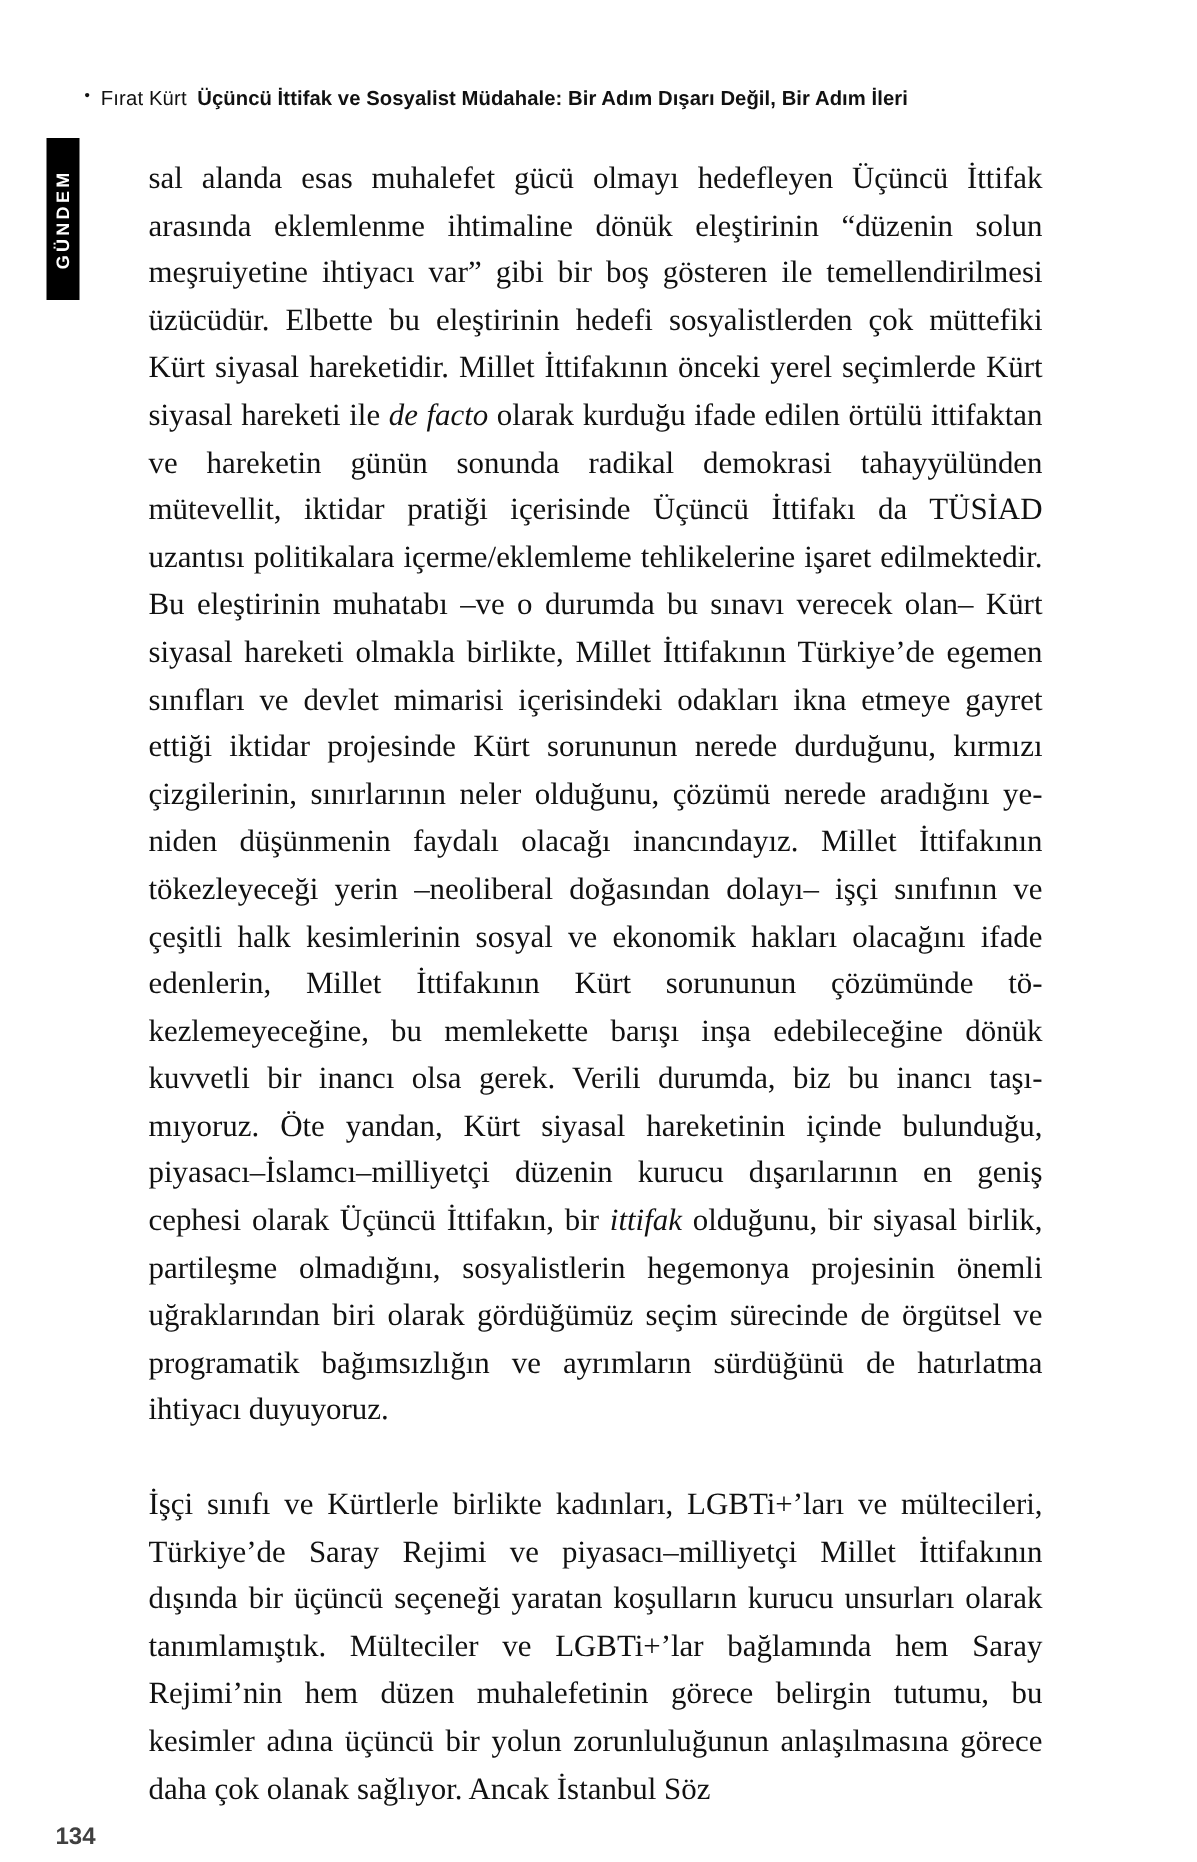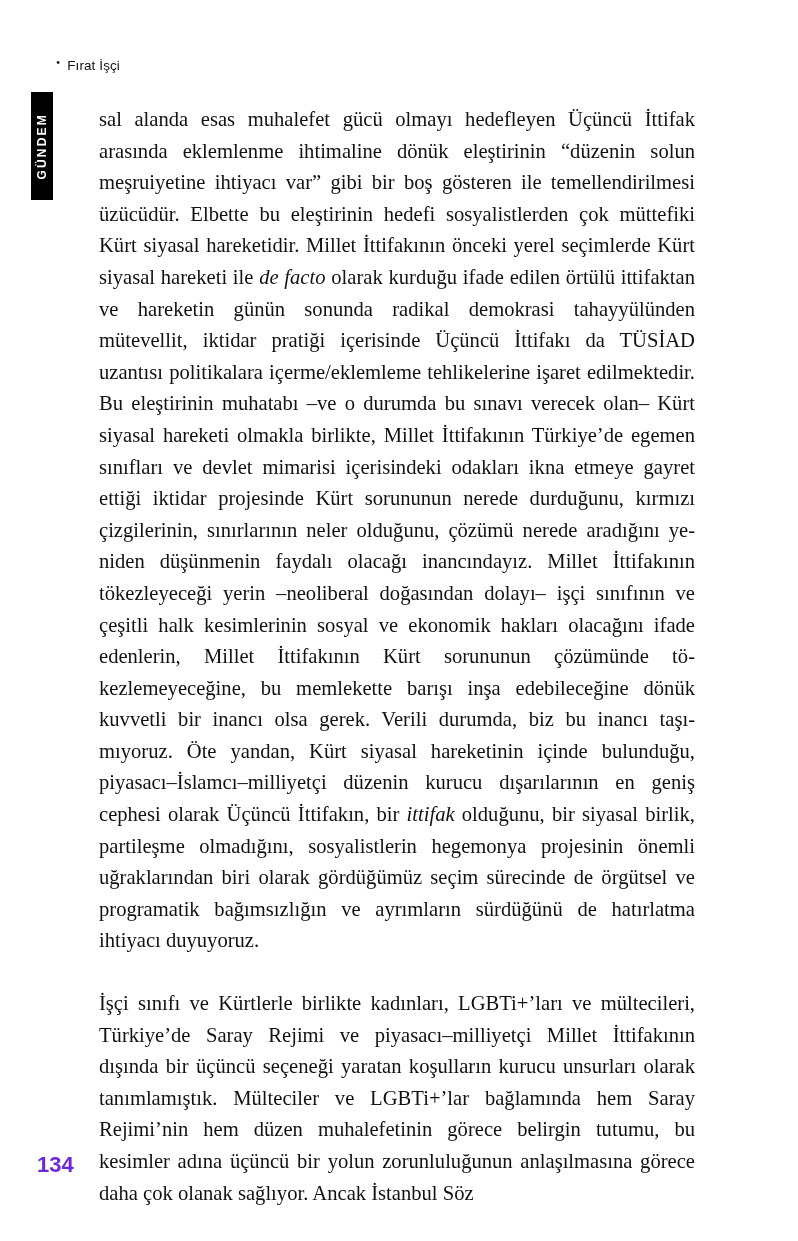--- a/index.html
+++ b/index.html
@@ -93,35 +93,36 @@
   }
   .body em {
     font-style: italic;
     margin-top: 32px;
   }
 
   
   .folio {
     position: absolute;
     left: 37px;
-    top: 1152px;
+    top: 1216px;
     font-family: "Liberation Sans", sans-serif;
-    font-size: 22px;
+    font-size: 16px;
     font-weight: bold;
-    color: #6d28d9;
+    color: #404040;
   }
 </style>
 </head>
 <body>
 
 <div class="page">
 
   <div class="header">
     <span class="bullet">•</span>
-    <span class="author">Fırat İşçi</span>
+    <span class="author">Fırat Kürt</span>
+    <span class="title">Üçüncü İttifak ve Sosyalist Müdahale: Bir Adım Dışarı Değil, Bir Adım İleri</span>
   </div>
 
   <div class="section-tab">
     <span>GÜNDEM</span>
   </div>
 
   <div class="body">
     <p><span>sal alanda esas muhalefet gücü olmayı hedefleyen Üçüncü İttifak arasında eklemlenme ihtimaline dönük eleştirinin “düzenin solun meşruiyetine ihtiyacı var” gibi bir boş gösteren ile temellendiril­mesi üzücüdür. Elbette bu eleştirinin hedefi sosyalistlerden çok müttefiki Kürt siyasal hareketidir. Millet İttifakının önceki yerel seçimlerde Kürt siyasal hareketi ile </span><em>de facto</em><span> olarak kurduğu ifa­de edilen örtülü ittifaktan ve hareketin günün sonunda radikal demokrasi tahayyülünden mütevellit, iktidar pratiği içerisinde Üçüncü İttifakı da TÜSİAD uzantısı politikalara içerme/eklemle­me tehlikelerine işaret edilmektedir. Bu eleştirinin muhatabı –ve o durumda bu sınavı verecek olan– Kürt siyasal hareketi olmakla birlikte, Millet İttifakının Türkiye’de egemen sınıfları ve devlet mimarisi içerisindeki odakları ikna etmeye gayret ettiği iktidar projesinde Kürt sorununun nerede durduğunu, kırmızı çizgile­rinin, sınırlarının neler olduğunu, çözümü nerede aradığını ye­niden düşünmenin faydalı olacağı inancındayız. Millet İttifakının tökezleyeceği yerin –neoliberal doğasından dolayı– işçi sınıfının ve çeşitli halk kesimlerinin sosyal ve ekonomik hakları olacağını ifade edenlerin, Millet İttifakının Kürt sorununun çözümünde tö­kezlemeyeceğine, bu memlekette barışı inşa edebileceğine dönük kuvvetli bir inancı olsa gerek. Verili durumda, biz bu inancı taşı­mıyoruz. Öte yandan, Kürt siyasal hareketinin içinde bulunduğu, piyasacı–İslamcı–milliyetçi düzenin kurucu dışarılarının en geniş cephesi olarak Üçüncü İttifakın, bir </span><em>ittifak</em><span> olduğunu, bir siyasal birlik, partileşme olmadığını, sosyalistlerin hegemonya projesinin önemli uğraklarından biri olarak gördüğümüz seçim sürecinde de örgütsel ve programatik bağımsızlığın ve ayrımların sürdüğünü de hatırlatma ihtiyacı duyuyoruz.</span></p>
     <p>İşçi sınıfı ve Kürtlerle birlikte kadınları, LGBTi+’ları ve mülteci­leri, Türkiye’de Saray Rejimi ve piyasacı–milliyetçi Millet İttifakı­nın dışında bir üçüncü seçeneği yaratan koşulların kurucu unsur­ları olarak tanımlamıştık. Mülteciler ve LGBTi+’lar bağlamında hem Saray Rejimi’nin hem düzen muhalefetinin görece belirgin tutumu, bu kesimler adına üçüncü bir yolun zorunluluğunun an­laşılmasına görece daha çok olanak sağlıyor. Ancak İstanbul Söz­</p>
   </div>

